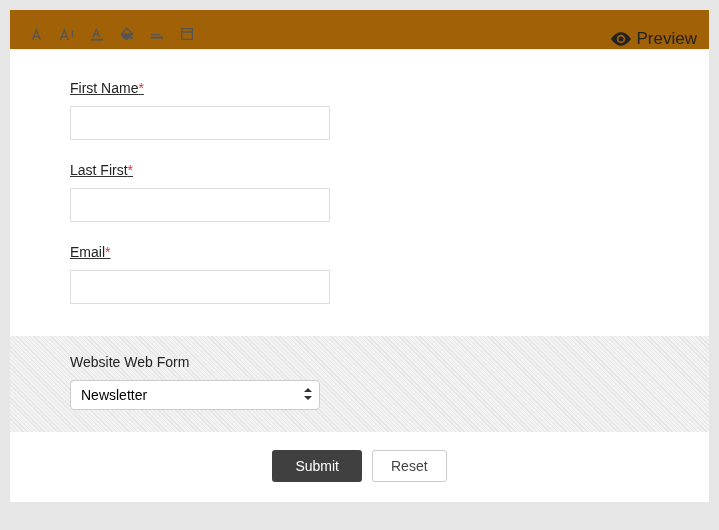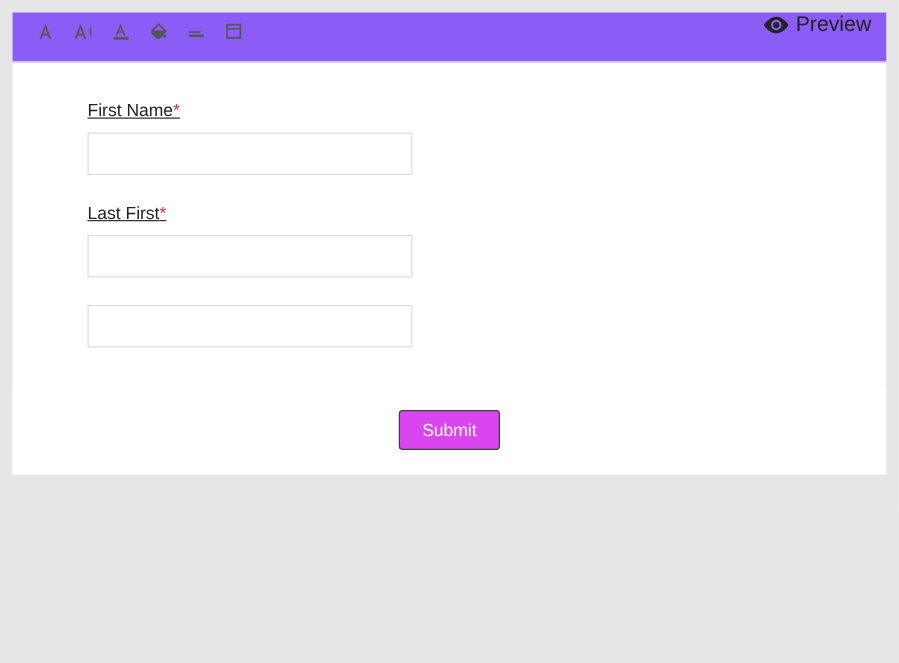--- a/index.html
+++ b/index.html
@@ -12,24 +12,24 @@
     width: 719px;
     height: 530px;
     padding: 10px;
   }
   .panel {
     background: #fff;
     position: relative;
   }
   .toolbar {
     height: 40px;
-    background: #8b5cf6;
+    background: #a16207;
     border-bottom: 1px solid #eee;
     display: flex;
-    align-items: flex-start;
+    align-items: flex-end;
     padding: 0 12px;
   }
   .tb-btn {
     width: 30px;
     height: 30px;
     display: flex;
     align-items: center;
     justify-content: center;
     cursor: pointer;
     color: #555;
@@ -102,23 +102,23 @@
     background: #fff;
   }
   .btn {
     height: 32px;
     padding: 0 18px;
     font-size: 14px;
     border-radius: 3px;
     cursor: pointer;
   }
   .btn-primary {
-    background: #d946ef;
+    background: #404040;
     color: #fff;
-    border: 1px solid #404040;
+    border: 5px solid #404040;
   }
   .btn-secondary {
     background: #fff;
     color: #444;
     border: 1px solid #ccc;
   }
 </style>
 </head>
 <body>
 
@@ -179,23 +179,40 @@
     </div>
 
     <div class="field">
       <div class="field-label">
         <span>Last First</span><span class="req">*</span>
       </div>
       <input type="text" class="text-input" style="">
     </div>
 
     <div class="field">
+      <div class="field-label">
+        <span>Email</span><span class="req">*</span>
+      </div>
       <input type="text" class="text-input" style="">
     </div>
 
   </div>
 
+  <div class="highlight-row">
+    <div class="field-label">Website Web Form</div>
+    <div class="select-wrap">
+      <select class="select-input">
+        <option>Newsletter</option>
+      </select>
+      <div class="select-arrows">
+        <svg width="8" height="12" viewBox="0 0 8 12">
+            <path d="M4 0L0 4h8L4 0zM4 12L0 8h8l-4 4z" fill="#333"></path>
+          </svg>
+      </div>
+    </div>
+  </div>
 
   <div class="actions">
     <button class="btn btn-primary">Submit</button>
+    <button class="btn btn-secondary">Reset</button>
   </div>
 
 </div>
 
 </body></html>

